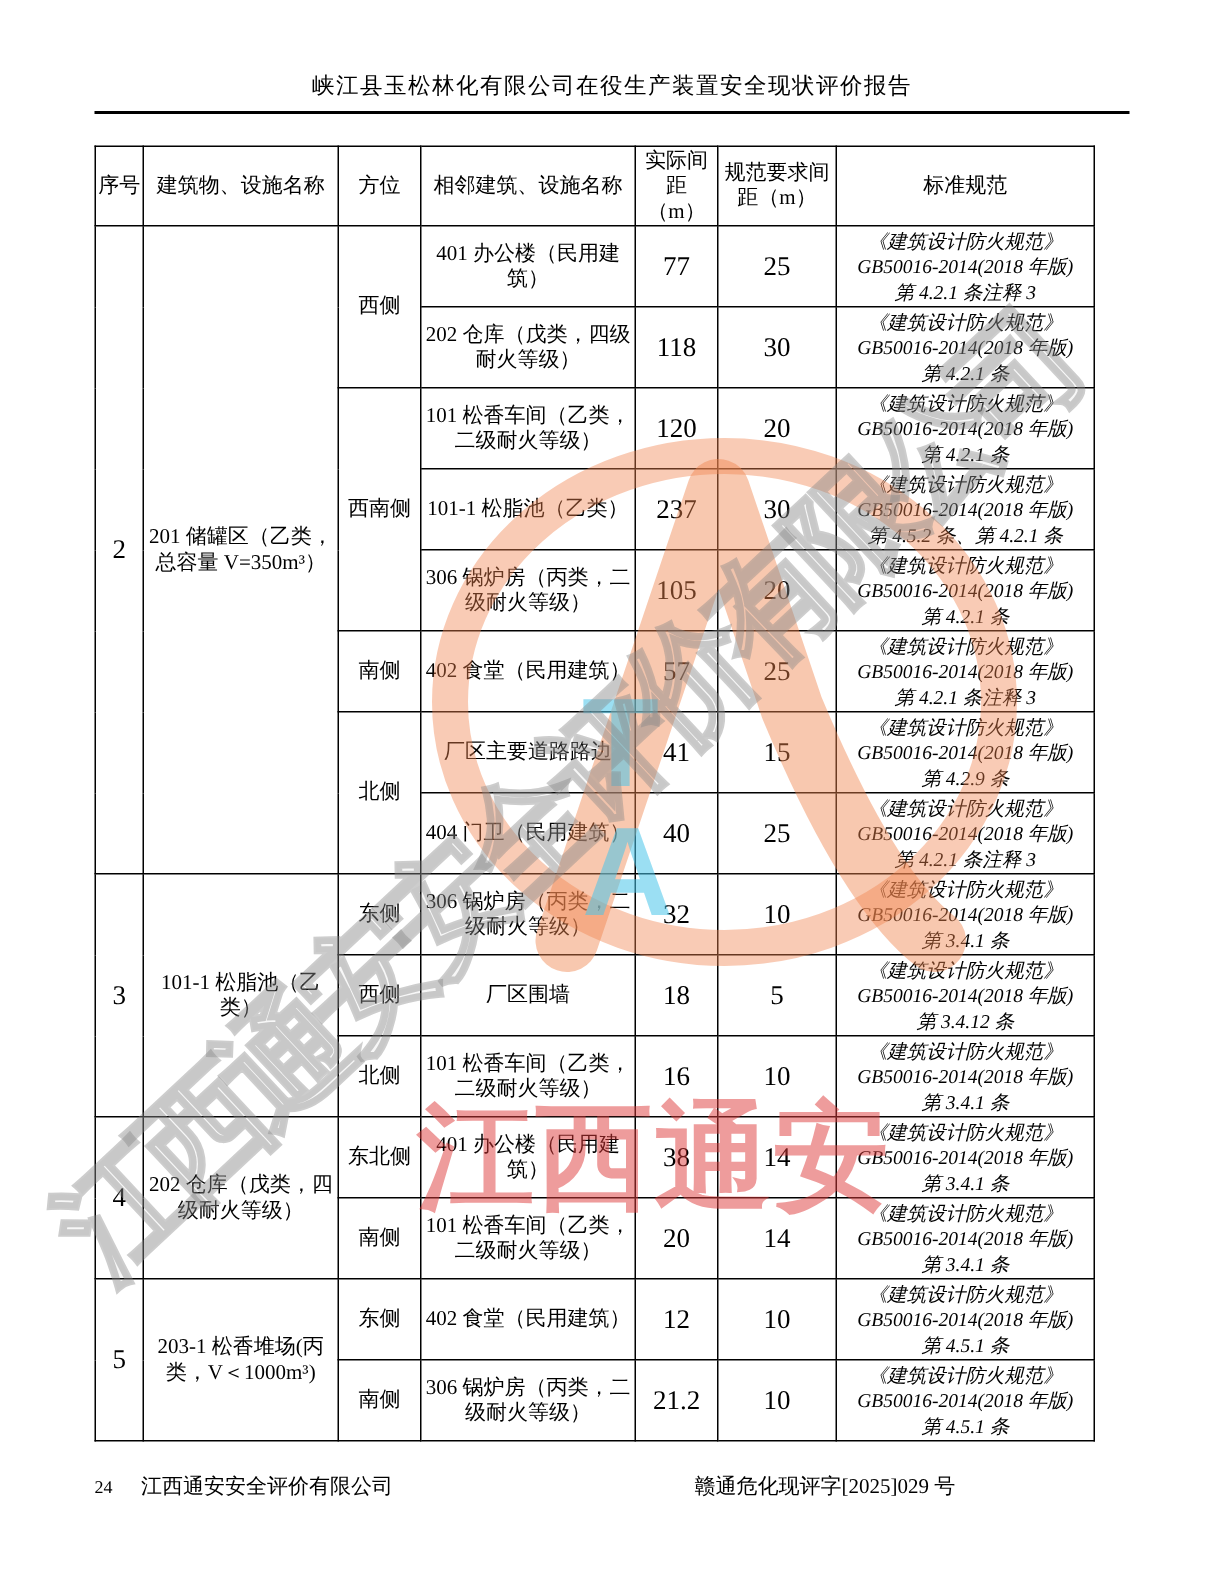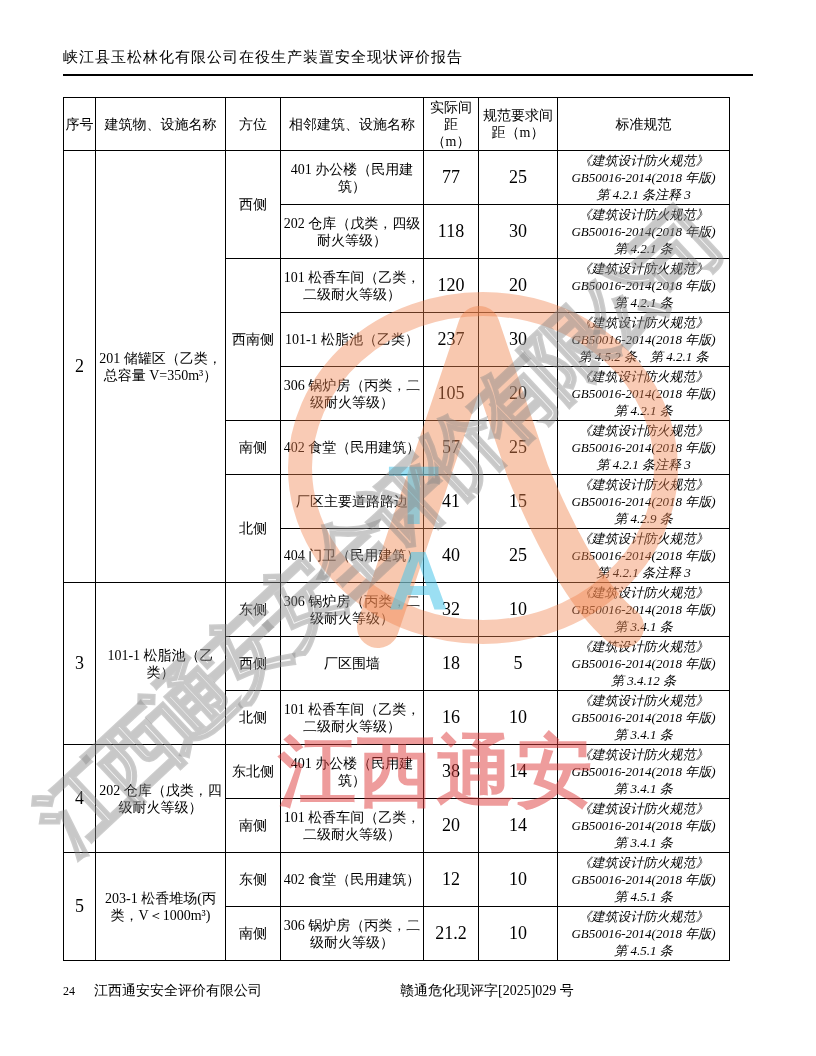--- a/index.html
+++ b/index.html
@@ -3,21 +3,21 @@
 <meta charset="utf-8">
 <style>
   html,body { margin:0; padding:0; }
   body {
     width:816px; height:1056px; background:#ffffff; position:relative;
     overflow:hidden; color:#000;
     font-family:"Liberation Serif", serif;
   }
   .page-title {
     position:absolute; top:48px; left:63px; width:690px;
-    font-size:15px; letter-spacing:1px;
+    text-align:center; font-size:15px; letter-spacing:1px;
   }
   .title-underline {
     position:absolute; top:74px; left:63px; width:690px; height:0;
     border-top:2px solid #000;
   }
   table.dist {
     position:absolute; top:97px; left:63px; width:666px;
     border-collapse:collapse; table-layout:fixed; font-size:14px;
   }
   table.dist th, table.dist td {
@@ -52,21 +52,21 @@
     font-size:78px; letter-spacing:1px;
     color:rgba(222,58,58,0.5);
     margin-left:28px;
   }
 
   
   .footer-company { position:absolute; left:94px; top:982px; font-size:14px; }
   .footer-page    { position:absolute; left:63px; width:666px; top:984px;
                     font-size:12px; }
   .footer-doc     { position:absolute; left:400px; width:300px; top:982px;
-                    text-align:left; font-size:14px;font-family:Liberation Serif, serif; }
+                    text-align:center; font-size:14px;font-family:Liberation Serif, serif; }
 </style>
 </head>
 <body>
 
 <div class="page-title">峡江县玉松林化有限公司在役生产装置安全现状评价报告</div>
 <div class="title-underline"></div>
 
 <table class="dist">
   <colgroup>
     <col style="width:32px">

